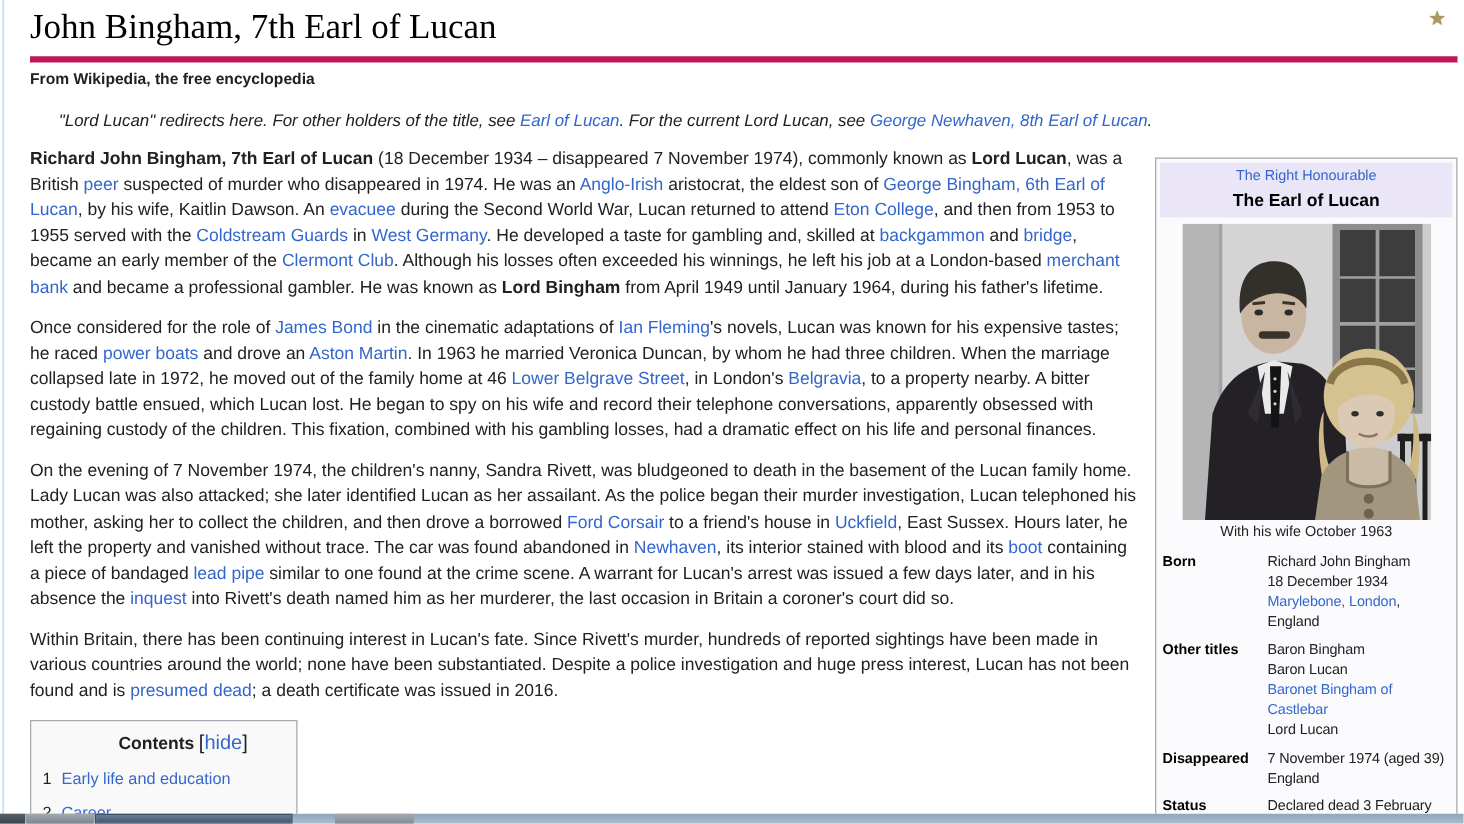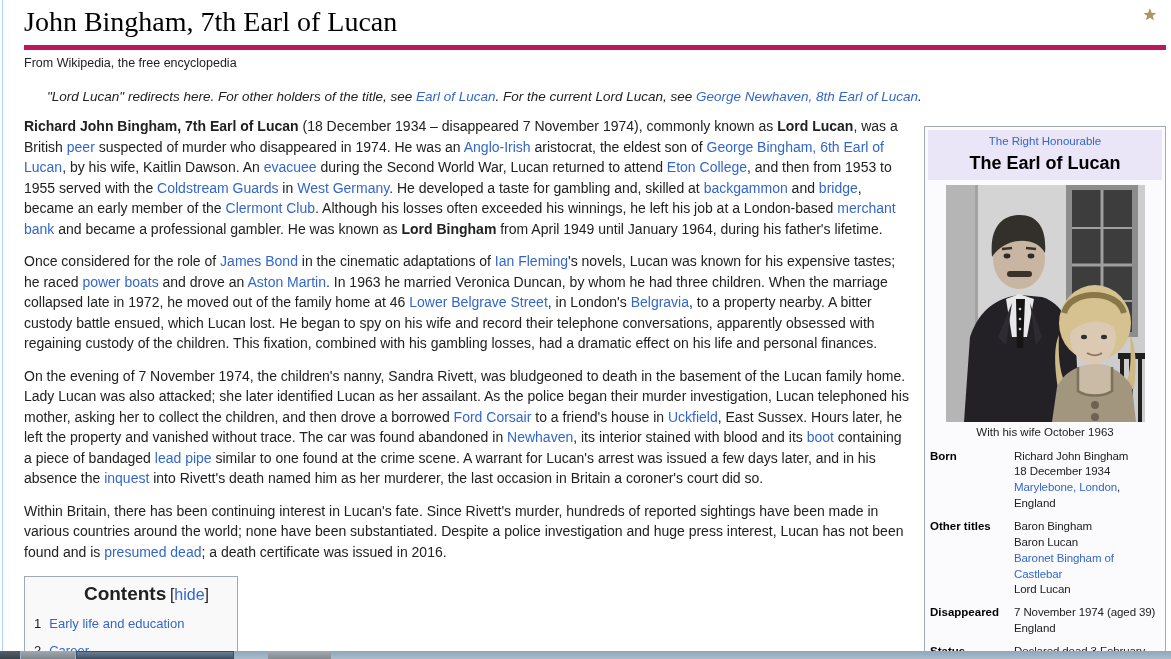--- a/index.html
+++ b/index.html
@@ -11,44 +11,44 @@
   .page { position:relative; width:1171px; height:659px; overflow:hidden; }
   .left-rule { position:absolute; left:2px; top:0; bottom:8px; width:1px; background:#a7d7f9; }
 
   .content { position:relative; margin-left:3px; padding:6px 5px 0 21px; height:651px; overflow:hidden; }
 
   .star { position:absolute; top:5px; right:14px; font-size:16px; color:#ab975f;
     text-shadow:0 0 1px #8c7b4a; cursor:pointer; }
 
   h1.title { font-family:"Liberation Serif", serif; font-weight:normal; font-size:28px;
     color:#000; padding-bottom:7px; border-bottom:5px solid #be185d; }
-  .tagline { font-size:12.5px; margin-top:6px; }
+  .tagline { font-size:12.5px; margin-top:6px;font-weight:bold; }
 
   .hatnote { font-style:italic; font-size:13.5px; margin:19px 0 2px 23px; }
 
   .article { font-size:14px; line-height:20.5px; }
   .article p { margin-top:12px; }
 
   
   .infobox { float:right; width:242px; margin:10px 0 12px 12px; border:1px solid #a2a9b1;
     background:#fbfbfd; padding:3px 3px 6px; font-size:11.5px; line-height:1.38; }
   .ib-header { background:#eae6f8; text-align:center; padding:4px 12px; }
   .ib-honorific { font-size:11.5px; display:block; }
-  .ib-name { font-size:18px; font-weight:bold; color:#000; display:block; margin-top:1px; }
+  .ib-name { font-size:14px; font-weight:bold; color:#000; display:block; margin-top:1px; }
   .ib-photo { display:block; width:199px; height:237px; margin:5px auto 0; cursor:pointer; }
   .ib-caption { text-align:center; padding:3px 0 5px; }
   .ib-row { display:flex; padding:3px 2px 4px; }
   .ib-label { width:84px; flex:none; font-weight:bold; color:#000; }
   .ib-value { flex:1; letter-spacing:-0.1px; }
 
   
   .toc { display:inline-block; width:214px; border:1px solid #a2a9b1; background:#f9f9f9;
     margin-top:14px; padding:7px 0 10px; font-size:13px; }
   .toc-heading { text-align:center; }
-  .toc-heading b { font-size:19px;margin-left:31px; }
+  .toc-heading b { font-size:14px;margin-left:31px; }
   .toc-toggle { font-size:16px; }
   .toc-item { margin-top:7px; padding-left:9px; }
   .toc-number { color:#202122; margin-right:8px; }
 
   
   .bottom-bar { position:absolute; left:0; right:0; bottom:0; height:8px;
     background:linear-gradient(#8ea6bd,#a9bccd); }
   .bb-seg { position:absolute; top:0; bottom:0; }
   .bb-a { left:0; width:20px; background:linear-gradient(#55606a,#39434c); }
   .bb-b { left:21px; width:54px; background:linear-gradient(#a2a9af,#7d858c); }

